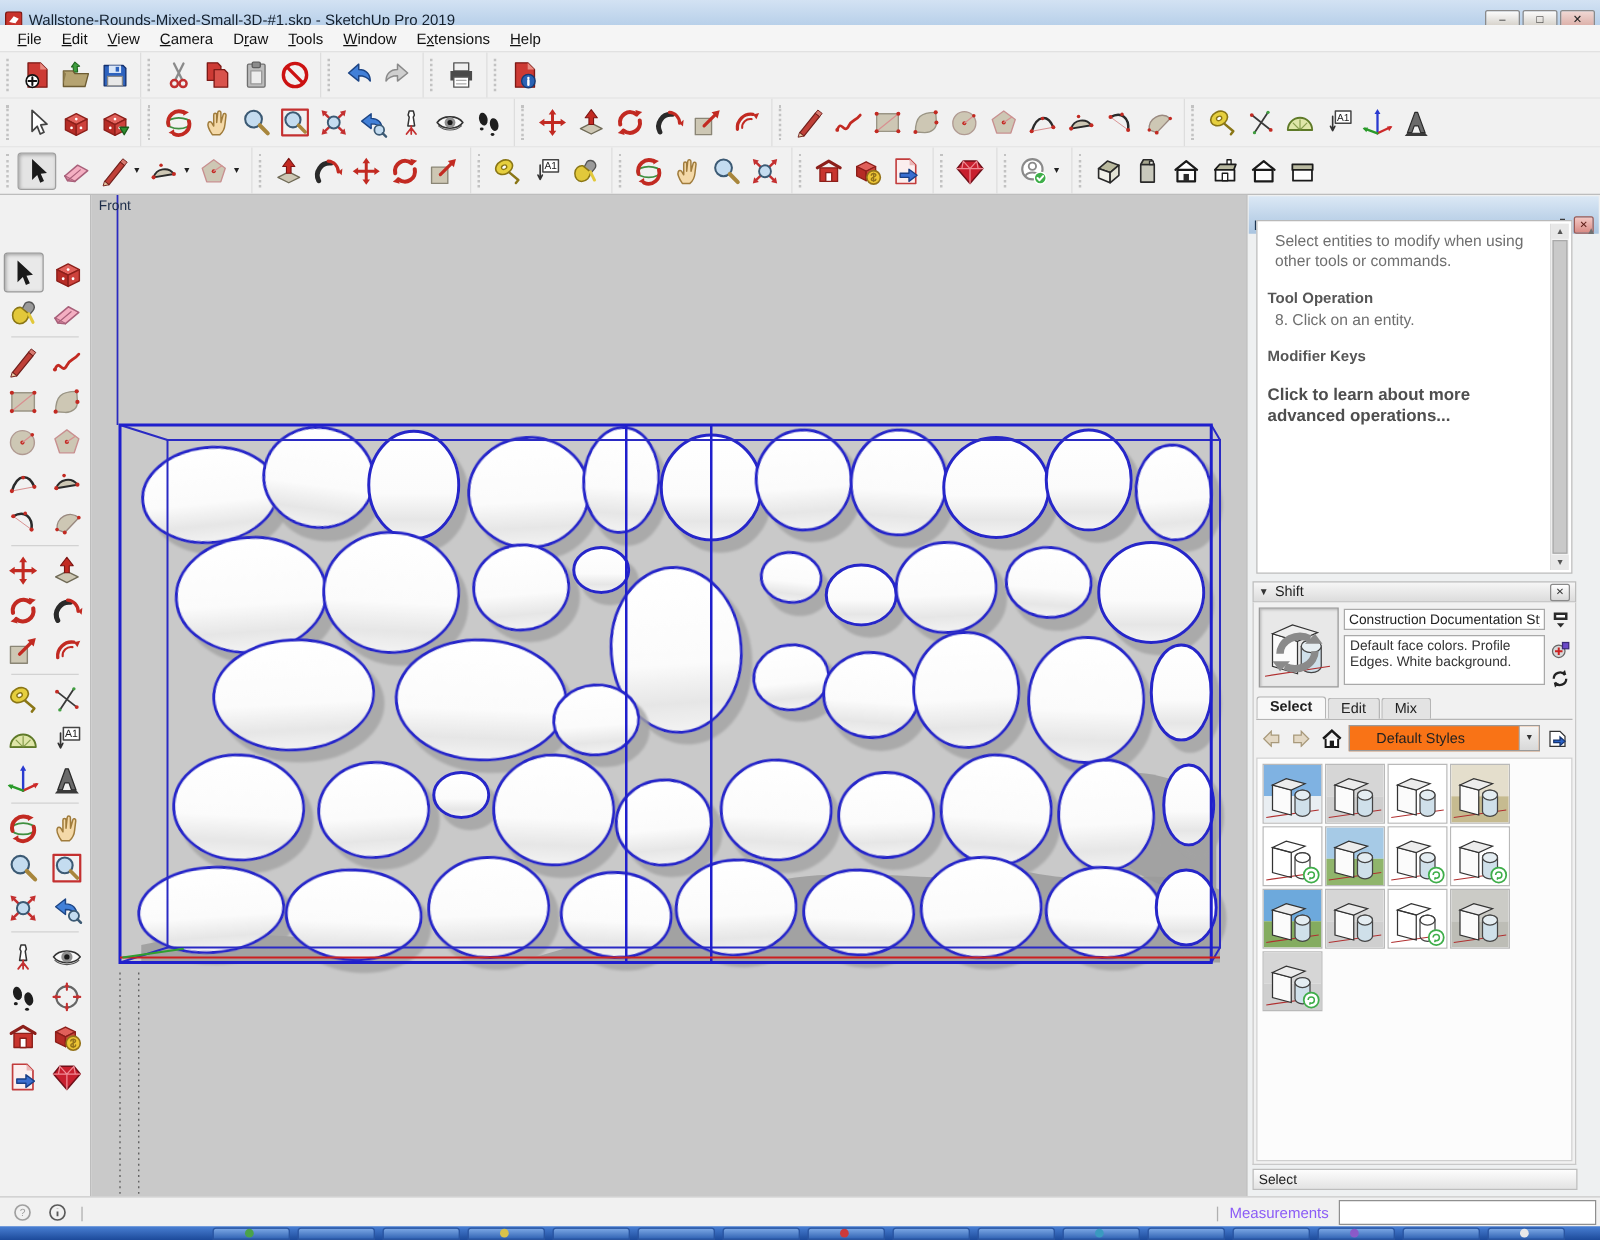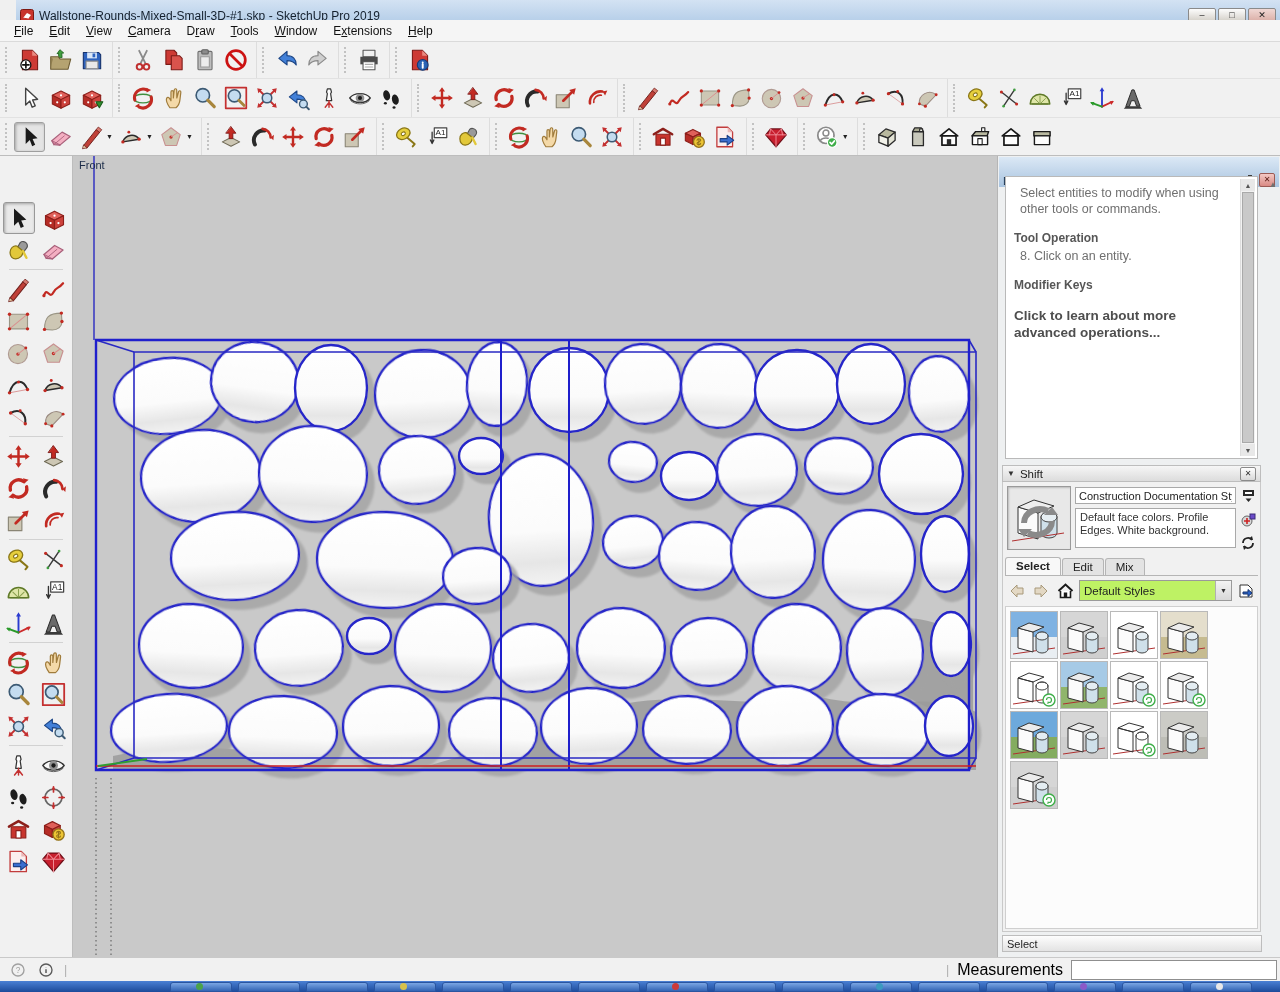--- a/index.html
+++ b/index.html
@@ -1,20 +1,20 @@
 <!DOCTYPE html>
 <html><head>
 <meta charset="utf-8">
 <style>
   html,body{margin:0;padding:0}
   body{width:1280px;height:992px;position:relative;overflow:hidden;
        font-family:"Liberation Sans",sans-serif;background:#f0f0f0;
        -webkit-font-smoothing:antialiased}
   
-  #titlebar{position:absolute;top:0;left:16px;right:0;height:32px;
+  #titlebar{position:absolute;top:0;left:0;right:0;height:32px;
     background:linear-gradient(#d3e2f3,#a9c6e4);border-bottom:1px solid #7d98b6;
     display:flex;align-items:center;padding-left:4px;font-size:12px;color:#14202e;box-sizing:border-box}
   #title-text{margin-left:5px;white-space:nowrap}
   .wbtns{margin-left:auto;display:flex;gap:2px;padding-right:4px}
   .wbtn{width:26px;height:14px;background:linear-gradient(#fcfcfc,#cec9c0);
     border:1px solid #8a8a8a;border-radius:2px;display:flex;align-items:center;
     justify-content:center;font-size:9px;line-height:1;color:#222}
   .wbtn.close{background:linear-gradient(#f0d8d4,#d8a8a0)}
   
   #menubar{position:absolute;top:20px;left:0;right:0;height:22px;background:#f5f5f5;
@@ -85,38 +85,38 @@
     background:#fff;font-size:11px;color:#333;padding:2px 4px;box-sizing:border-box;line-height:13px}
   .stbtns{position:absolute;top:6px;right:2px;width:20px;display:flex;flex-direction:column;gap:6px;align-items:center}
   .stbtn{width:18px;height:17px;display:flex;align-items:center;justify-content:center}
   .sttabs{position:absolute;top:74px;left:2px;right:2px;height:19px;display:flex;align-items:flex-end;
     border-bottom:1px solid #b5b5b5}
   .sttab{padding:2px 10px 2px;font-size:11.5px;color:#222;background:#e3e3e3;border:1px solid #b5b5b5;
     border-bottom:none;border-radius:3px 3px 0 0;margin-right:1px}
   .sttab.active{background:#f8f8f8;font-weight:bold;padding-bottom:3px}
   .stnav{position:absolute;top:96px;left:2px;right:2px;height:25px;display:flex;align-items:center;gap:4px;padding:0 2px}
   .navbtn{width:20px;height:20px;display:flex;align-items:center;justify-content:center}
-  .stselect{flex:1;height:19px;border:1px solid #9a9a9a;background:#bef264;display:flex;align-items:center;
-    font-size:11.5px;color:#222;padding-left:4px;position:relative}
+  .stselect{flex:1;height:19px;border:1px solid #9a9a9a;background:#f97316;display:flex;align-items:center;
+    font-size:11.5px;color:#222;padding-left:21px;position:relative}
   .stselect .ar{margin-left:auto;width:15px;height:100%;background:linear-gradient(#f4f4f4,#d8d8d8);
     border-left:1px solid #b0b0b0;display:flex;align-items:center;justify-content:center;font-size:7px;color:#333}
   .stlist{position:absolute;top:124px;left:2px;right:2px;bottom:2px;background:#fcfcfc;border:1px solid #cfcfcf;
     padding:4px;box-sizing:border-box;display:flex;flex-wrap:wrap;align-content:flex-start;gap:2px}
   .sthumb{width:48px;height:48px;border:1px solid #b9b9b9;background:#fff;box-sizing:border-box}
   .tray-status{position:absolute;left:4px;right:18px;bottom:5px;height:17px;
     background:linear-gradient(#fdfdfd,#e3e3e3);border:1px solid #bdbdbd;display:flex;
     align-items:center;font-size:11px;color:#222;padding-left:4px;box-sizing:border-box}
   
   #statusbar{position:absolute;left:0;right:0;bottom:11px;height:24px;background:#f1f1f1;
     border-top:1px solid #c9c9c9;display:flex;align-items:center;font-size:12.5px;color:#1c1c1c;box-sizing:border-box}
   .sb-icon{width:20px;height:20px;margin-left:8px;display:flex;align-items:center;justify-content:center}
   .sb-sep{color:#b0b0b0;margin:0 8px}
   #sb-msg{margin-left:2px}
   .sb-right{margin-left:auto;display:flex;align-items:center}
-  #meas-label{color:#000000;font-size:16px;margin-right:8px}
+  #meas-label{color:#8b5cf6;font-size:12px;margin-right:8px}
   #meas-input{width:200px;height:16px;border:1px solid #8f8f8f;background:#fff;margin-right:3px;
     font-family:"Liberation Sans",sans-serif}
   
   #taskbar{position:absolute;left:0;right:0;bottom:0;height:11px;
     background:linear-gradient(#4a80d4,#1c4a9a);overflow:hidden}
   .tkb{position:absolute;top:1px;height:10px;width:62px;border-radius:3px 3px 0 0;
     background:linear-gradient(#7aa6e4,#3264b4);border:1px solid #2a55a0;box-sizing:border-box}
   .tkdot{position:absolute;top:2px;width:7px;height:7px;border-radius:50%}
   .icon{display:flex;align-items:center;justify-content:center}
 </style>

